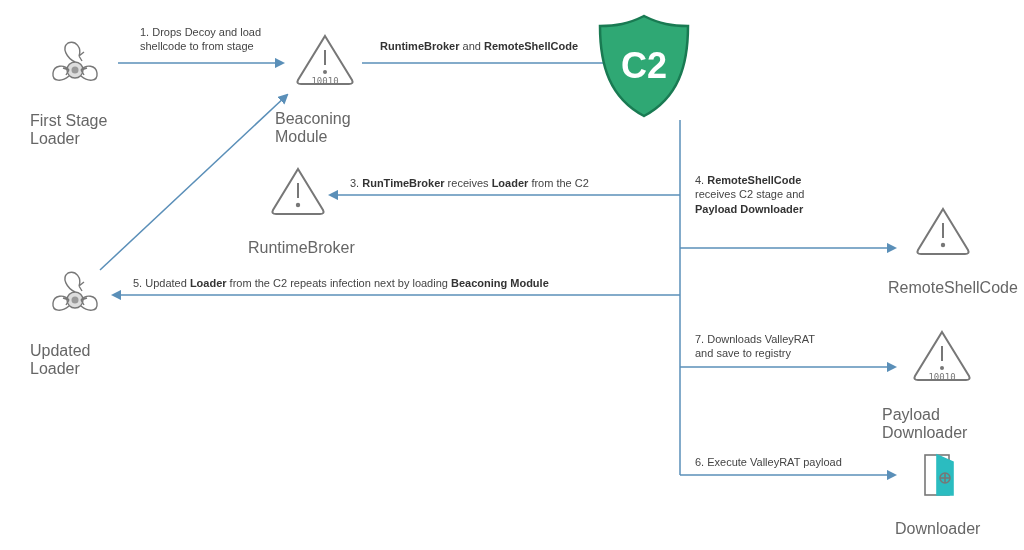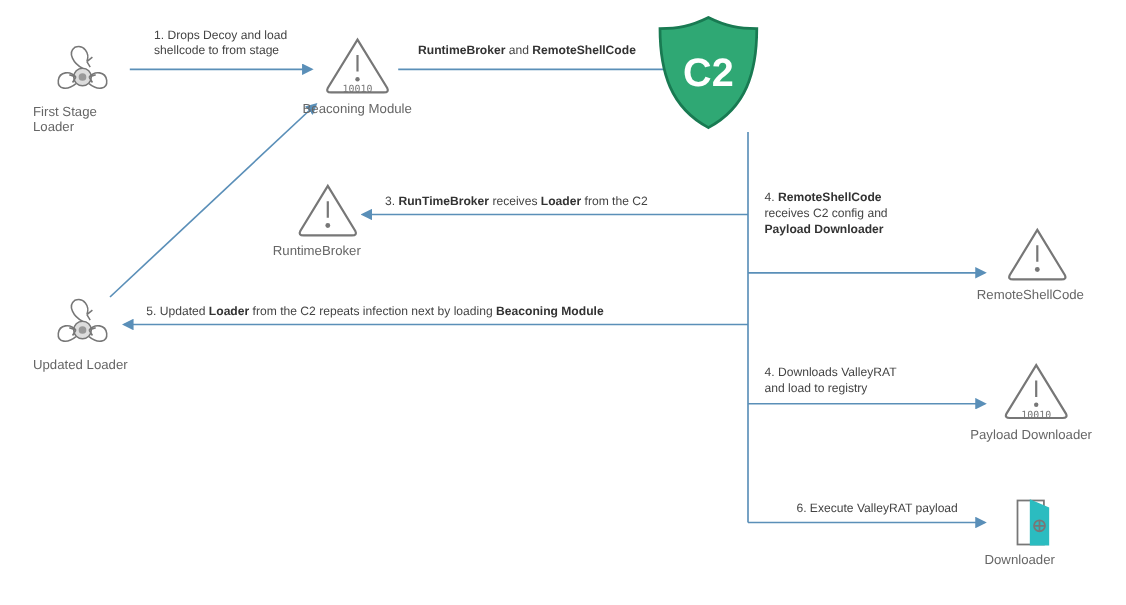--- a/index.html
+++ b/index.html
@@ -1,17 +1,17 @@
 <!DOCTYPE html>
 <html><head>
 <meta charset="utf-8">
 <style>
   html,body{margin:0;padding:0;width:1024px;height:550px;background:#fff;font-family:"Segoe UI",Arial,sans-serif;font-size:12.5px;color:#444;position:relative;overflow:hidden}
   .node{position:absolute;}
-  .node-label{margin-top:2px;font-size:12px;color:#666}
+  .node-label{margin-top:20px;font-size:16px;color:#666}
   svg.icon{display:block;margin:0 auto}
   .step-text{position:absolute;font-size:11px;color:#444;line-height:1.3}
   .step-text b{font-weight:600;color:#333}
 </style>
 </head>
 <body>
 
 <svg width="1024" height="550" style="position:absolute;left:0;top:0;pointer-events:none">
   <defs>
     <marker id="arr" viewBox="0 0 10 10" refX="8" refY="5" markerWidth="7" markerHeight="7" orient="auto-start-reverse">
@@ -139,28 +139,28 @@
   <br>
   <b>RuntimeBroker</b><span> and </span><b>RemoteShellCode</b>
 </div>
 
 <div class="step-text" style="left:350px;top:176px;width:320px">
   <span>3. </span><b>RunTimeBroker</b><span> receives </span><b>Loader</b><span> from the C2</span>
 </div>
 
 <div class="step-text" style="left:695px;top:173px;width:170px">
   <span>4. </span><b>RemoteShellCode</b><br>
-  <span>receives C2 config and</span><br>
+  <span>receives C2 stage and</span><br>
   <b>Payload Downloader</b>
 </div>
 
 <div class="step-text" style="left:695px;top:332px;width:170px">
-  <span>4. Downloads ValleyRAT</span><br>
-  <span>and load to registry</span>
+  <span>7. Downloads ValleyRAT</span><br>
+  <span>and save to registry</span>
 </div>
 
-<div class="step-text" style="left:724px;top:455px;width:200px">
+<div class="step-text" style="left:695px;top:455px;width:200px">
   <span>6. Execute  ValleyRAT payload</span>
 </div>
 
 <div class="step-text" style="left:133px;top:276px;width:540px">
   <span>5. Updated </span><b>Loader</b><span> from the C2 repeats infection next by loading </span><b>Beaconing Module</b>
 </div>
 
 </body></html>

